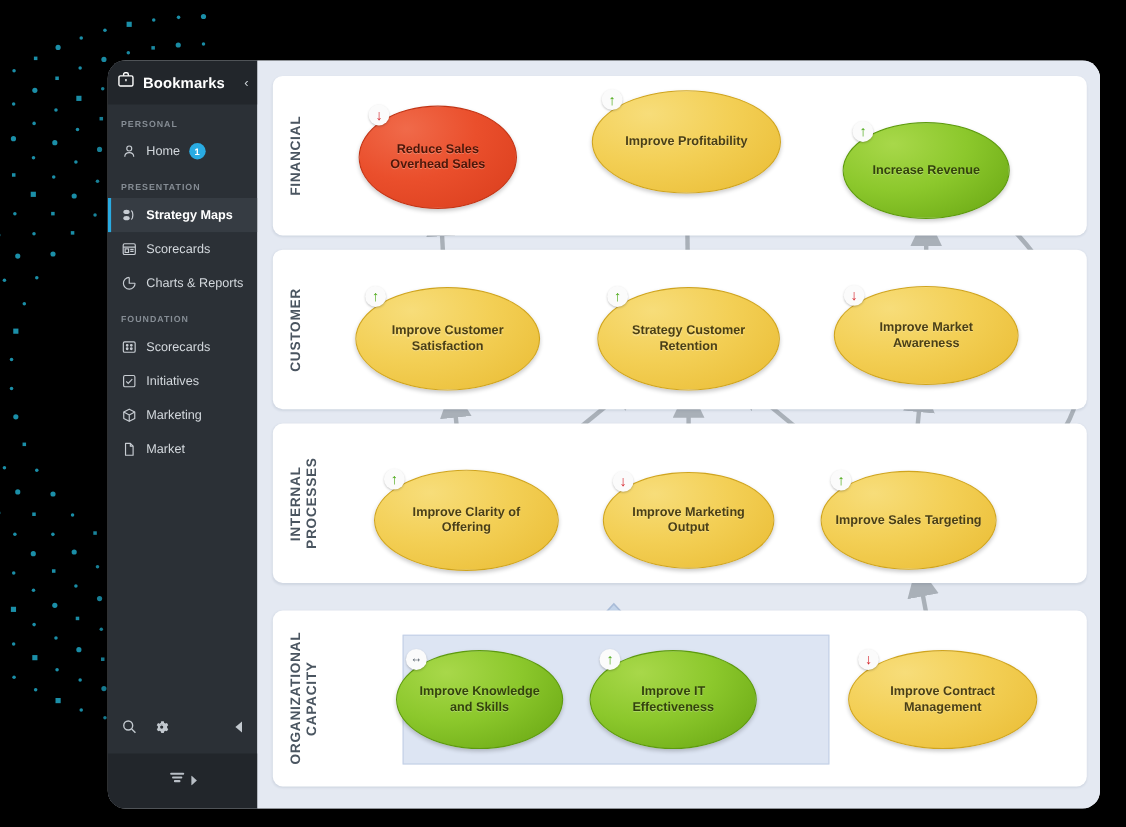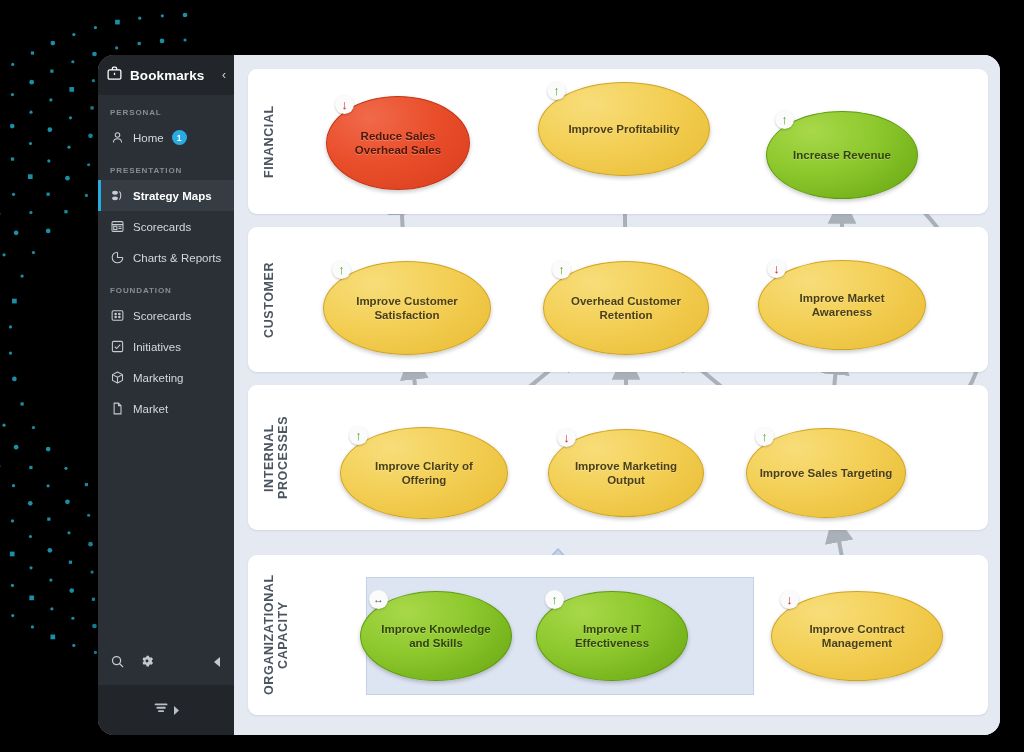--- a/index.html
+++ b/index.html
@@ -415,21 +415,21 @@
           <div class="node green" style="left: 532px; top: 56px; width: 152px; height: 88px;">
             <span class="trend up">↑</span>
             <span class="nlabel">Increase Revenue</span>
           </div>
           <div class="node yellow" style="left: 89px; top: 206px; width: 168px; height: 94px;">
             <span class="trend up">↑</span>
             <span class="nlabel">Improve Customer Satisfaction</span>
           </div>
           <div class="node yellow" style="left: 309px; top: 206px; width: 166px; height: 94px;">
             <span class="trend up">↑</span>
-            <span class="nlabel">Overhead Customer Retention</span>
+            <span class="nlabel">Strategy Customer Retention</span>
           </div>
           <div class="node yellow" style="left: 524px; top: 205px; width: 168px; height: 90px;">
             <span class="trend down">↓</span>
             <span class="nlabel">Improve Market Awareness</span>
           </div>
           <div class="node yellow" style="left: 106px; top: 372px; width: 168px; height: 92px;">
             <span class="trend up">↑</span>
             <span class="nlabel">Improve Clarity of Offering</span>
           </div>
           <div class="node yellow" style="left: 314px; top: 374px; width: 156px; height: 88px;">

